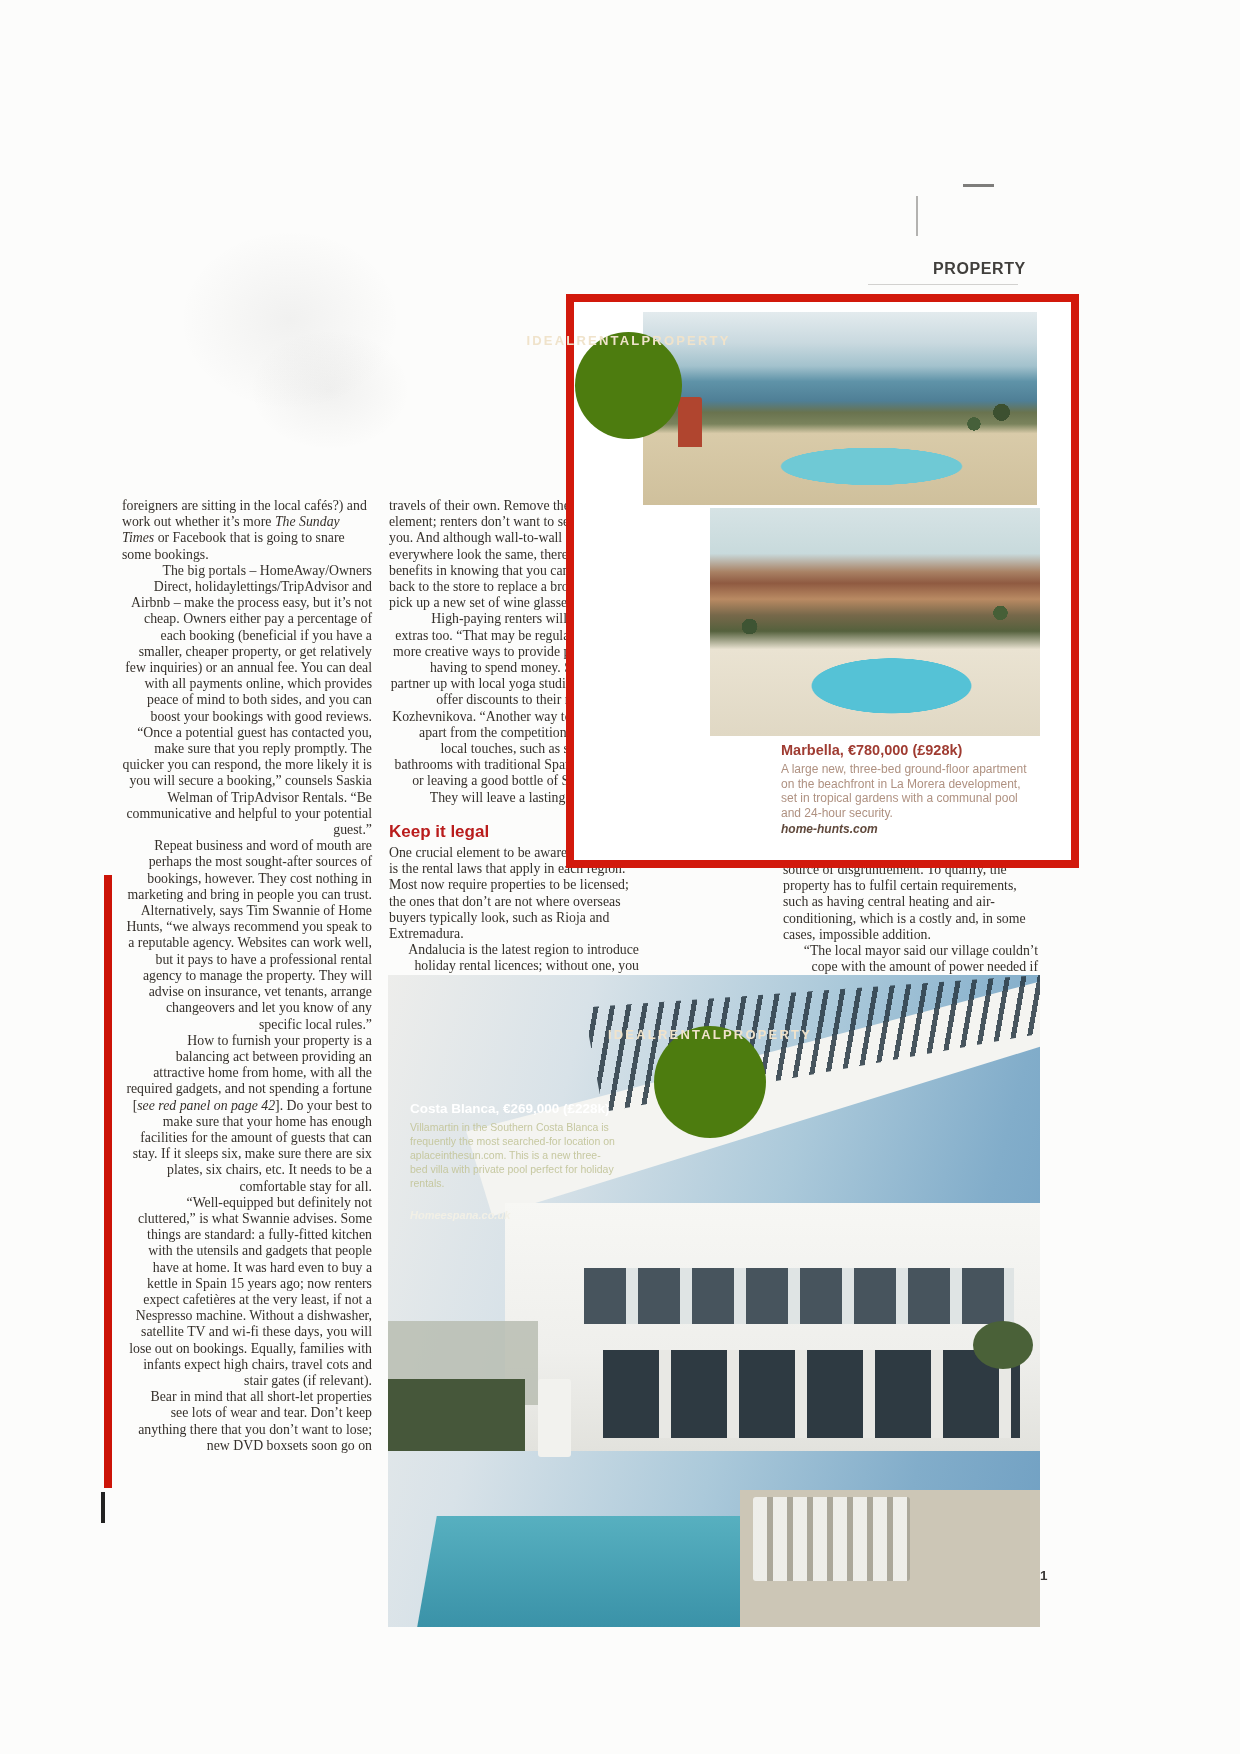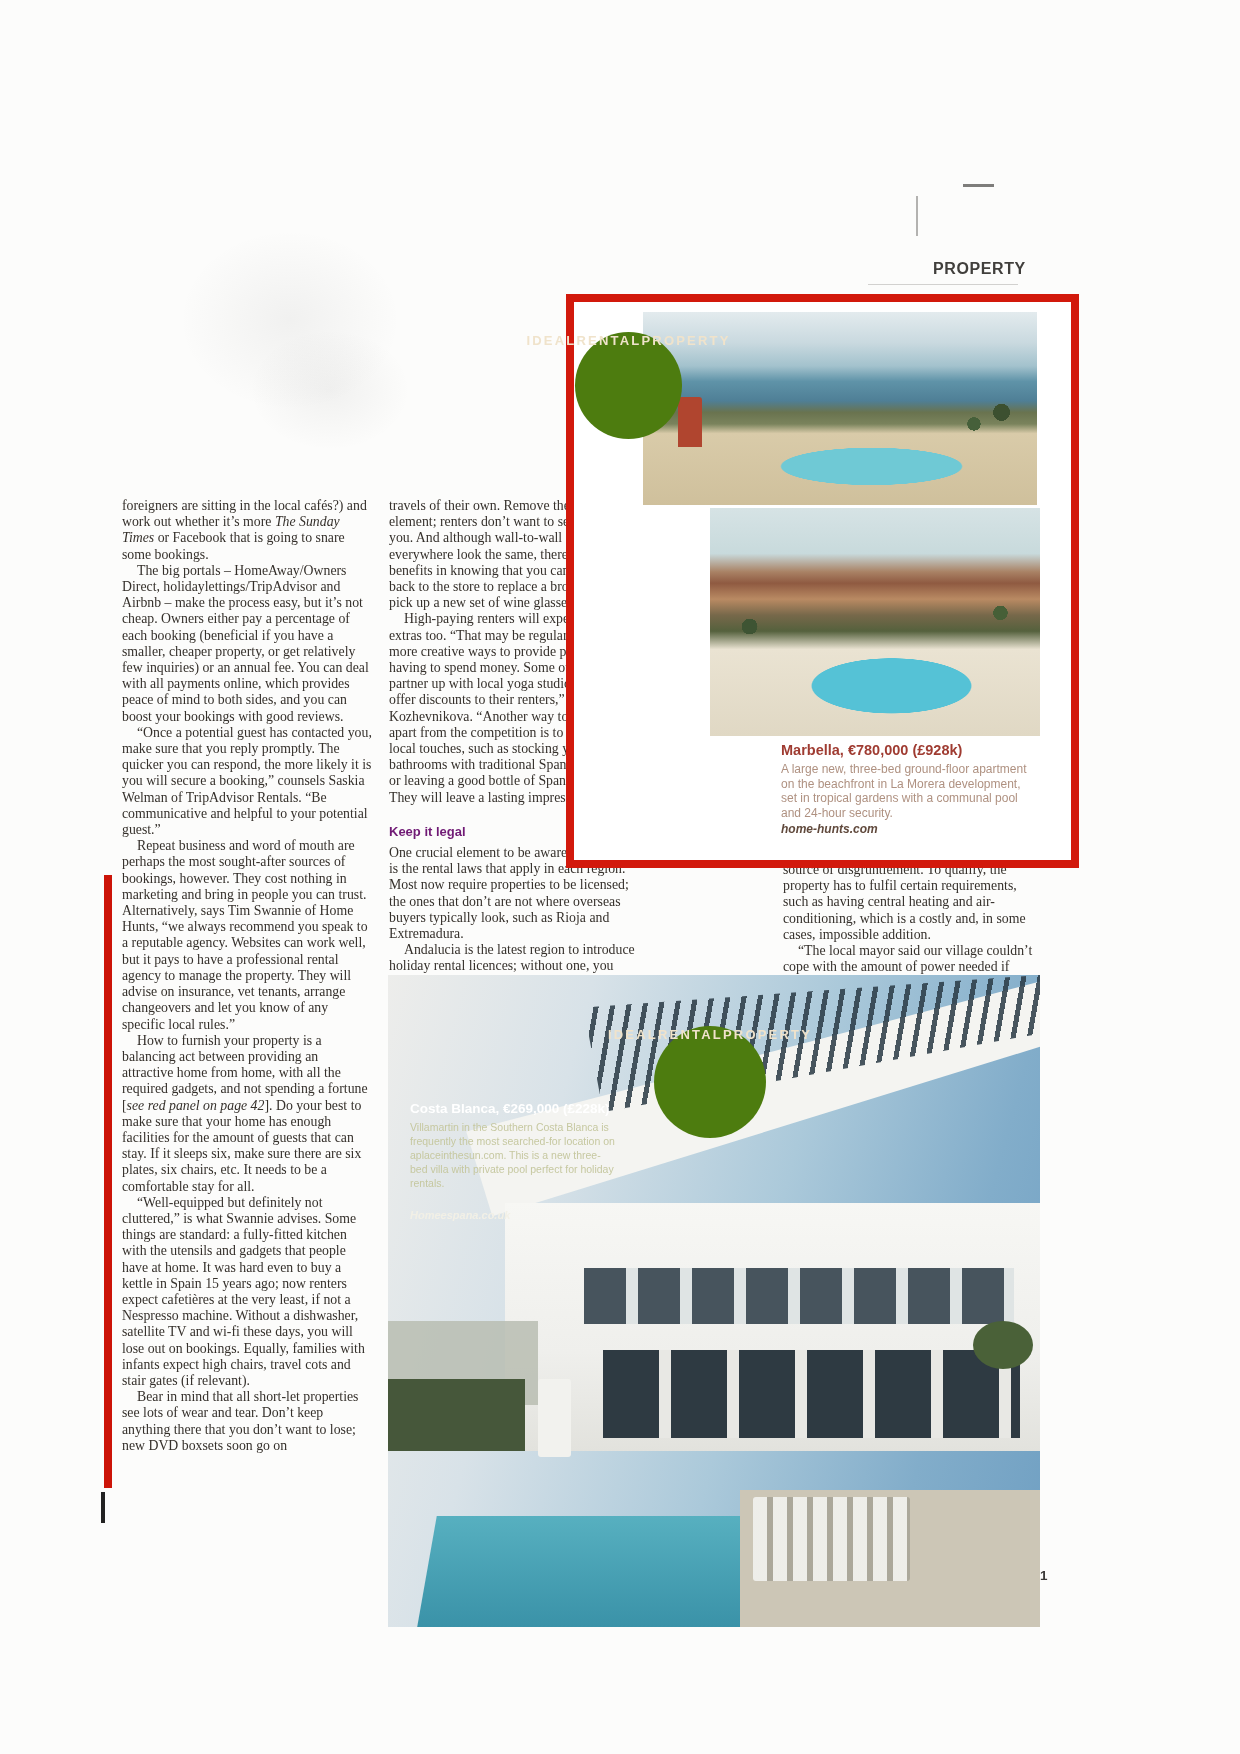--- a/index.html
+++ b/index.html
@@ -12,27 +12,27 @@
   
   .rentals-label{position:absolute;left:933px;top:260px;font-family:"Liberation Sans",sans-serif;
     font-weight:700;font-size:16px;letter-spacing:.6px;color:#413f3c;}
   .rentals-rule{position:absolute;left:868px;top:284px;width:150px;height:1px;background:#d2d1cf;}
   .mark-v{position:absolute;left:916px;top:196px;width:2px;height:40px;background:#b3b2b0;}
   .mark-h{position:absolute;left:963px;top:184px;width:31px;height:3px;background:#7e7d7b;}
 
   
   .col{position:absolute;font-size:13.8px;line-height:16.2px;color:#35302b;z-index:1;}
   .col p{margin:0;}
-  .col p.ind{text-indent:15px;}
+  .col p.ind{text-indent:15px;text-align:right;}
   .it{font-style:italic;}
   .col-left{left:122px;top:498px;width:250px;}
   .col-mid{left:389px;top:498px;width:250px;}
   .col-right{left:783px;top:862px;width:255px;}
-  .keep-heading{font-family:"Liberation Sans",sans-serif;font-weight:700;font-size:13px;
-    color:#701a75;margin:18px 0 5px 0 !important;}
+  .keep-heading{font-family:"Liberation Sans",sans-serif;font-weight:700;font-size:17px;
+    color:#b91c1c;margin:18px 0 5px 0 !important;}
 
   
   .red-bar{position:absolute;left:104px;top:875px;width:8px;height:613px;background:#cc1408;}
   .black-tick{position:absolute;left:101px;top:1492px;width:4px;height:31px;background:#222;}
 
   
   .featured-box{position:absolute;left:566px;top:294px;width:497px;height:558px;
     border:8px solid #d2190c;background:#fff;z-index:5;box-sizing:content-box;}
   .photo{position:absolute;overflow:hidden;}
   .photo-seaview{left:69px;top:10px;width:394px;height:193px;

